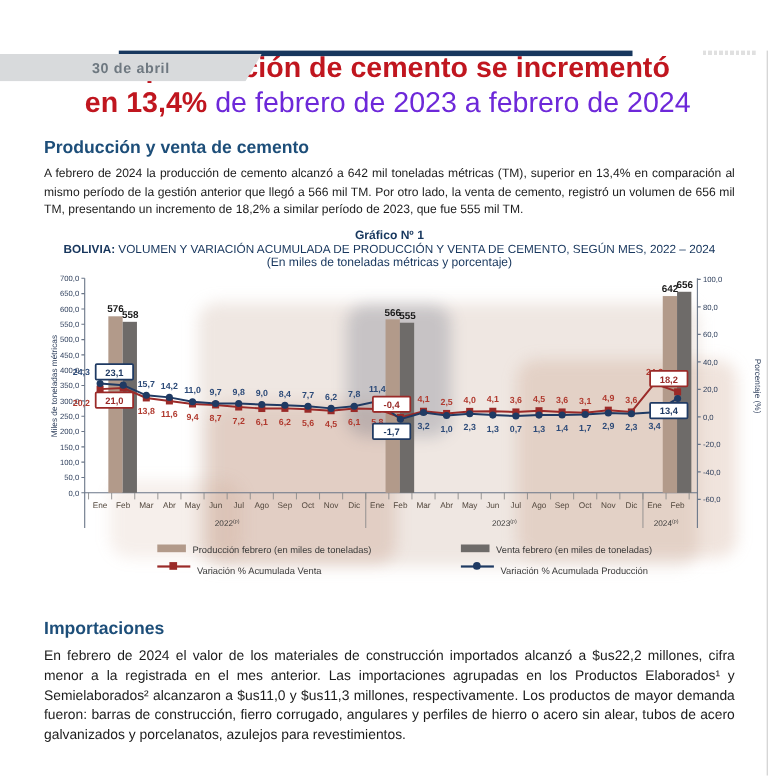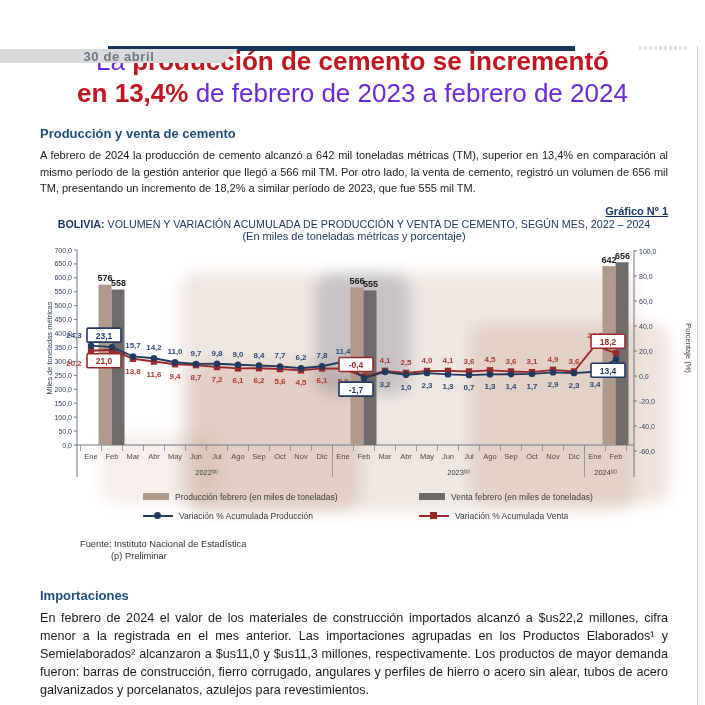--- a/index.html
+++ b/index.html
@@ -2,56 +2,56 @@
 <html><head>
 <meta charset="utf-8">
 <style>
   * { margin:0; padding:0; box-sizing:border-box; }
   html,body { width:705px; height:705px; background:#fff; overflow:hidden;
               font-family:"Liberation Sans", sans-serif; }
   .page { position:relative; width:705px; height:705px; background:#fff; }
 
   
   .topbar { position:absolute; left:108px; top:0; width:467px; height:5px; background:#17375e; }
-  .date-banner { position:absolute; left:0; top:3px; width:238px; height:14px; background:#d8dadc;
+  .date-banner { position:absolute; left:0; top:3px; width:238px; height:25px; background:#d8dadc;
                  clip-path:polygon(0 0,100% 0,calc(100% - 15px) 100%,0 100%);
                  display:flex; align-items:center; justify-content:center; }
   .date-banner span { color:#6e7880; font-weight:bold; font-size:13px; letter-spacing:.6px; }
   .corner-frag { position:absolute; right:18px; top:0; width:48px; height:4px; opacity:.45;
                  background:repeating-linear-gradient(90deg,#bbb 0 3px,#fff 3px 5px); }
   .page-edge { position:absolute; right:7px; top:0; width:1px; height:705px; background:#ccc; }
 
   
   .title { margin:46px 40px 0 40px; text-align:center; font-size:26px; line-height:1.22; }
   .t-blue { color:#6d28d9; font-weight:normal; }
   .t-red  { color:#c0161f; font-weight:bold; }
 
   .content { margin:0 37px 0 40px; }
-  h2.sec { color:#1d4e79; font-size:13px; font-weight:bold; margin-top:17px; }
+  h2.sec { color:#1d4e79; font-size:16px; font-weight:bold; margin-top:17px; }
   p.body { font-size:11px; line-height:16.5px; color:#1c1c1c; text-align:justify; margin-top:6px; }
   p.body2 { font-size:12.6px; line-height:18px; }
 
   
-  .g-label { text-align:right; font-size:11px; font-weight:bold; color:#17375e; margin-top:8px;text-decoration:underline; }
+  .g-label { text-align:center; font-size:11px; font-weight:bold; color:#17375e; margin-top:8px; }
   .g-title { text-align:center; font-size:10.7px; color:#17365d; margin-top:1px; }
   .g-title b { font-weight:bold;margin-top:20px; }
   .g-sub { text-align:center; font-size:11px; color:#17365d; }
 
   .chart-frame { position:relative; width:655px; height:290px; margin:2px auto 0 auto; overflow:hidden; }
   .chart-frame svg { position:absolute; left:0; top:0; z-index:2; font-family:"Liberation Sans",sans-serif; }
   .wm { position:absolute; z-index:1; filter:blur(7px); border-radius:18px; }
   .wm1 { left:140px; top:28px; width:455px; height:240px; background:rgba(203,174,158,.30); }
   .wm2 { left:150px; top:120px; width:170px; height:145px; background:rgba(168,92,62,.18); }
   .wm3 { left:430px; top:80px; width:200px; height:180px; background:rgba(186,130,100,.22); }
   .wm4 { left:275px; top:30px; width:95px; height:120px; background:rgba(42,54,84,.20); }
   .wm5 { left:60px; top:190px; width:120px; height:70px; background:rgba(180,120,90,.12); }
 
   .legend { position:absolute; z-index:3; left:0; top:248px; width:655px;
             display:grid; grid-template-columns:1fr 1fr; row-gap:9px; padding-left:103px; }
-  .lg-item { display:flex; align-items:center; gap:6px; font-size:8.5px; color:#3a3a3a; }
+  .lg-item { display:flex; align-items:flex-start; gap:6px; font-size:8.5px; color:#3a3a3a; }
   .sw-bar { width:26px; height:7px; display:inline-block; }
   .sw-line { width:30px; height:2px; display:inline-block; position:relative; }
   .sw-line i { position:absolute; left:11px; top:-2.5px; width:7px; height:7px; display:block; }
   .sw-line i.dot { border-radius:50%; }
 
   .source { margin:4px 0 0 40px; font-size:9.3px; color:#333; line-height:12px; }
   .source .src2 { margin-left:31px; }
 </style>
 </head>
 <body>
@@ -339,36 +339,32 @@
         <div class="legend" id="legend">
             <div class="lg-item">
               <span class="sw-bar" style="background: rgb(178, 154, 138);"></span>
               <span>Producción febrero (en miles de toneladas)</span>
             </div>
             <div class="lg-item">
               <span class="sw-bar" style="background: rgb(110, 107, 105);"></span>
               <span>Venta febrero (en miles de toneladas)</span>
             </div>
             <div class="lg-item">
+              <span class="sw-line" style="background: rgb(154, 42, 40);">
+                <i class="sq" style="background: rgb(154, 42, 40);"></i>
+              </span>
+              <span>Variación % Acumulada Venta</span>
+            </div>
+            <div class="lg-item">
               <span class="sw-line" style="background: rgb(31, 58, 99);">
                 <i class="dot" style="background: rgb(31, 58, 99);"></i>
               </span>
               <span>Variación % Acumulada Producción</span>
             </div>
-            <div class="lg-item">
-              <span class="sw-line" style="background: rgb(154, 42, 40);">
-                <i class="sq" style="background: rgb(154, 42, 40);"></i>
-              </span>
-              <span>Variación % Acumulada Venta</span>
-            </div>
           </div>
       </div>
 
-      <div class="source">
-        <div>Fuente: Instituto Nacional de Estadística</div>
-        <div class="src2">(p) Preliminar</div>
-      </div>
     </div>
 
     <h2 class="sec" style="margin-top:26px">Importaciones</h2>
     <p class="body body2">En febrero de 2024 el valor de los materiales de construcción importados alcanzó a $us22,2 millones, cifra menor a la registrada en el mes anterior. Las importaciones agrupadas en los Productos Elaborados¹ y Semielaborados² alcanzaron a $us11,0 y $us11,3 millones, respectivamente. Los productos de mayor demanda fueron: barras de construcción, fierro corrugado, angulares y perfiles de hierro o acero sin alear, tubos de acero galvanizados y porcelanatos, azulejos para revestimientos.</p>
   </div>
 </div>
 
 </body></html>

